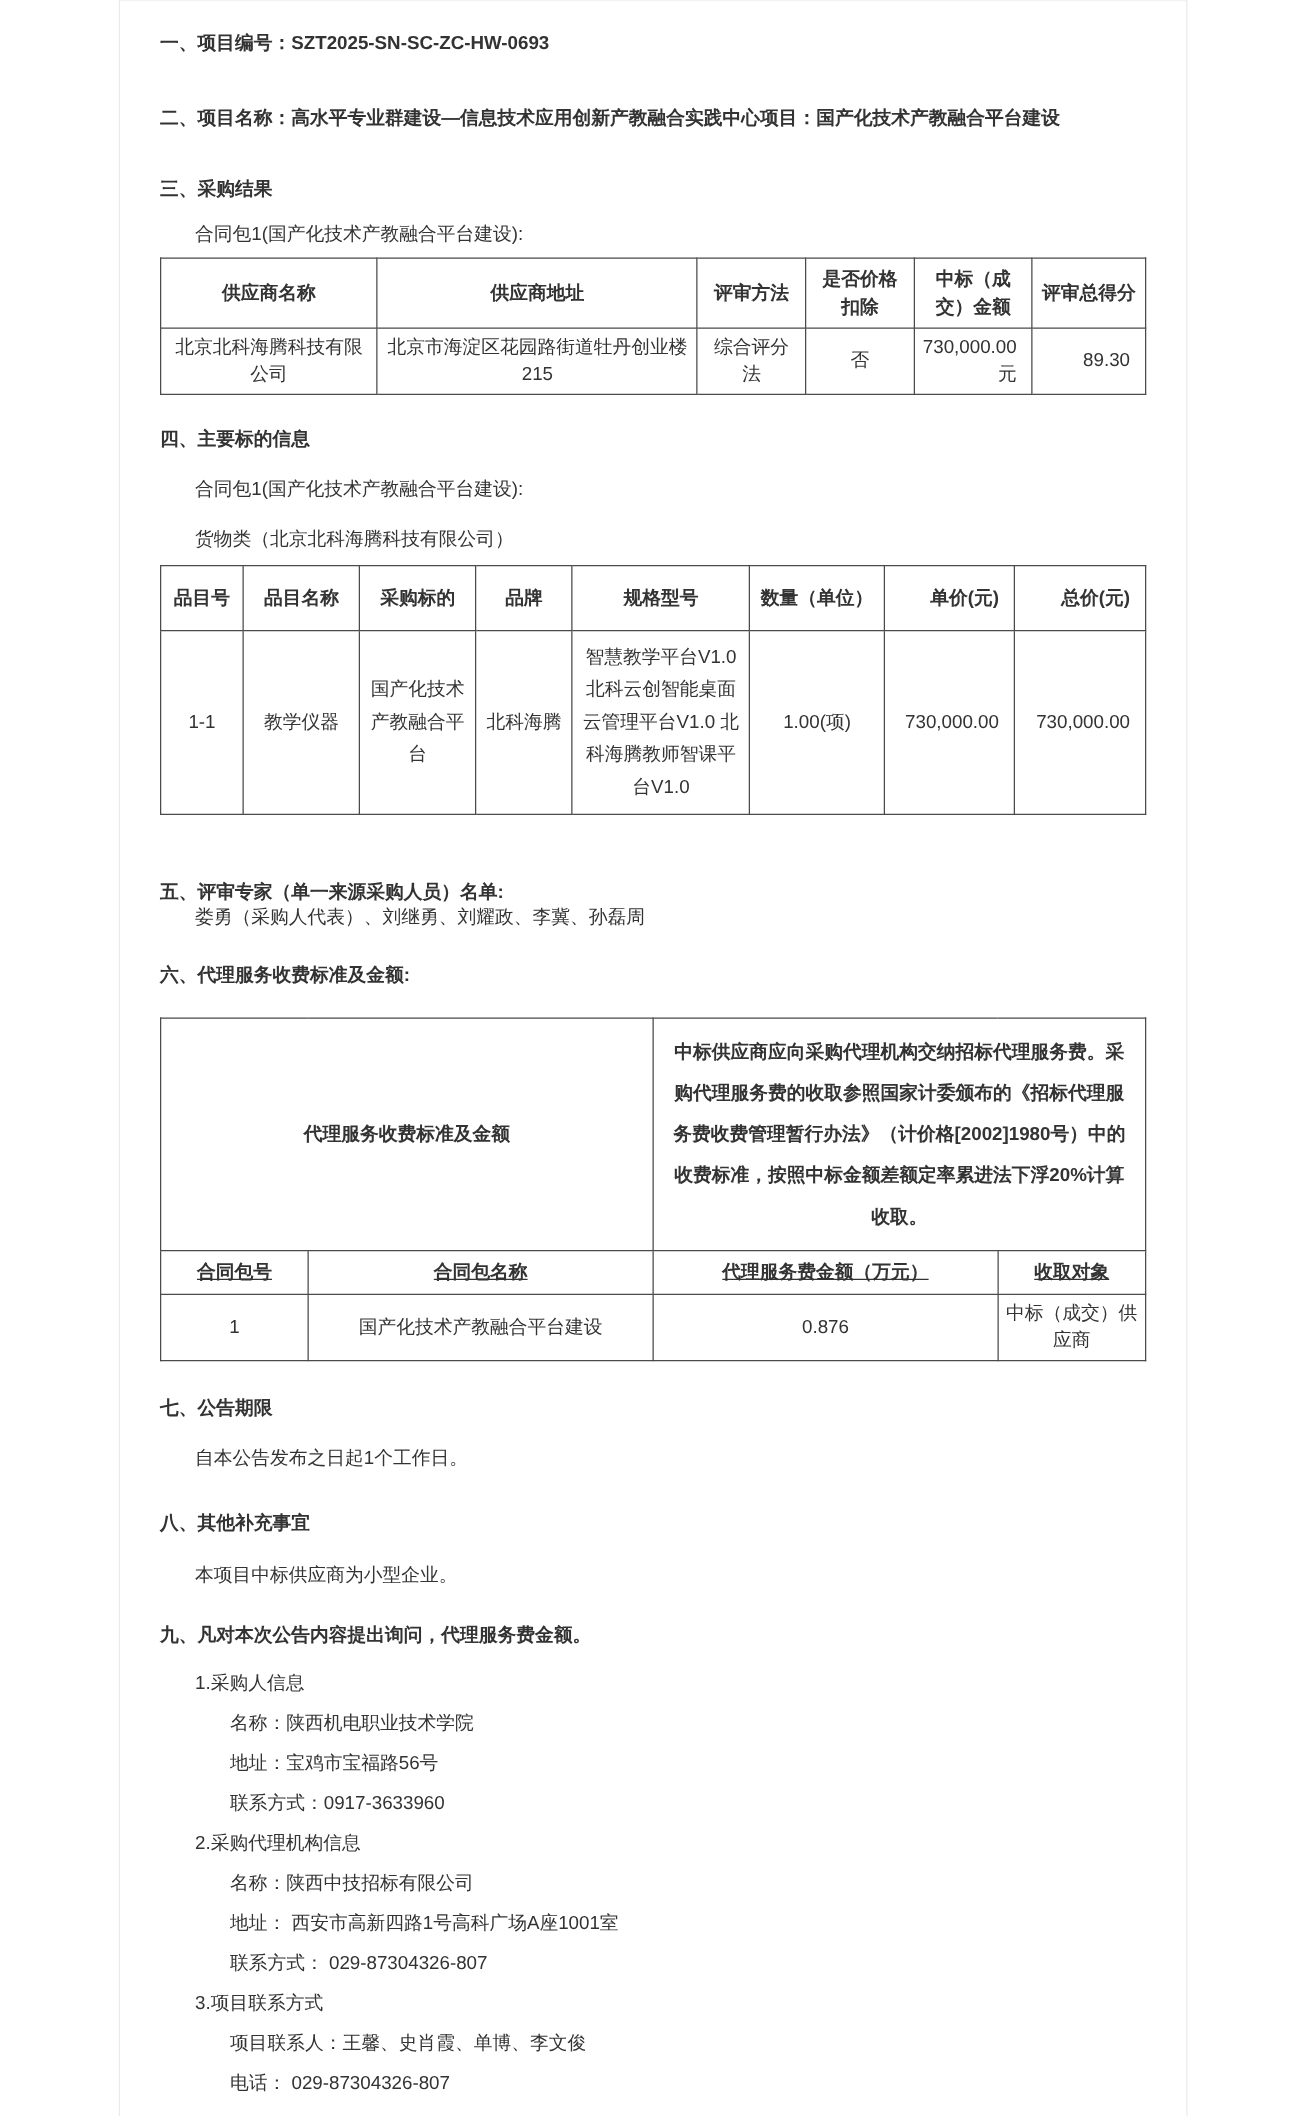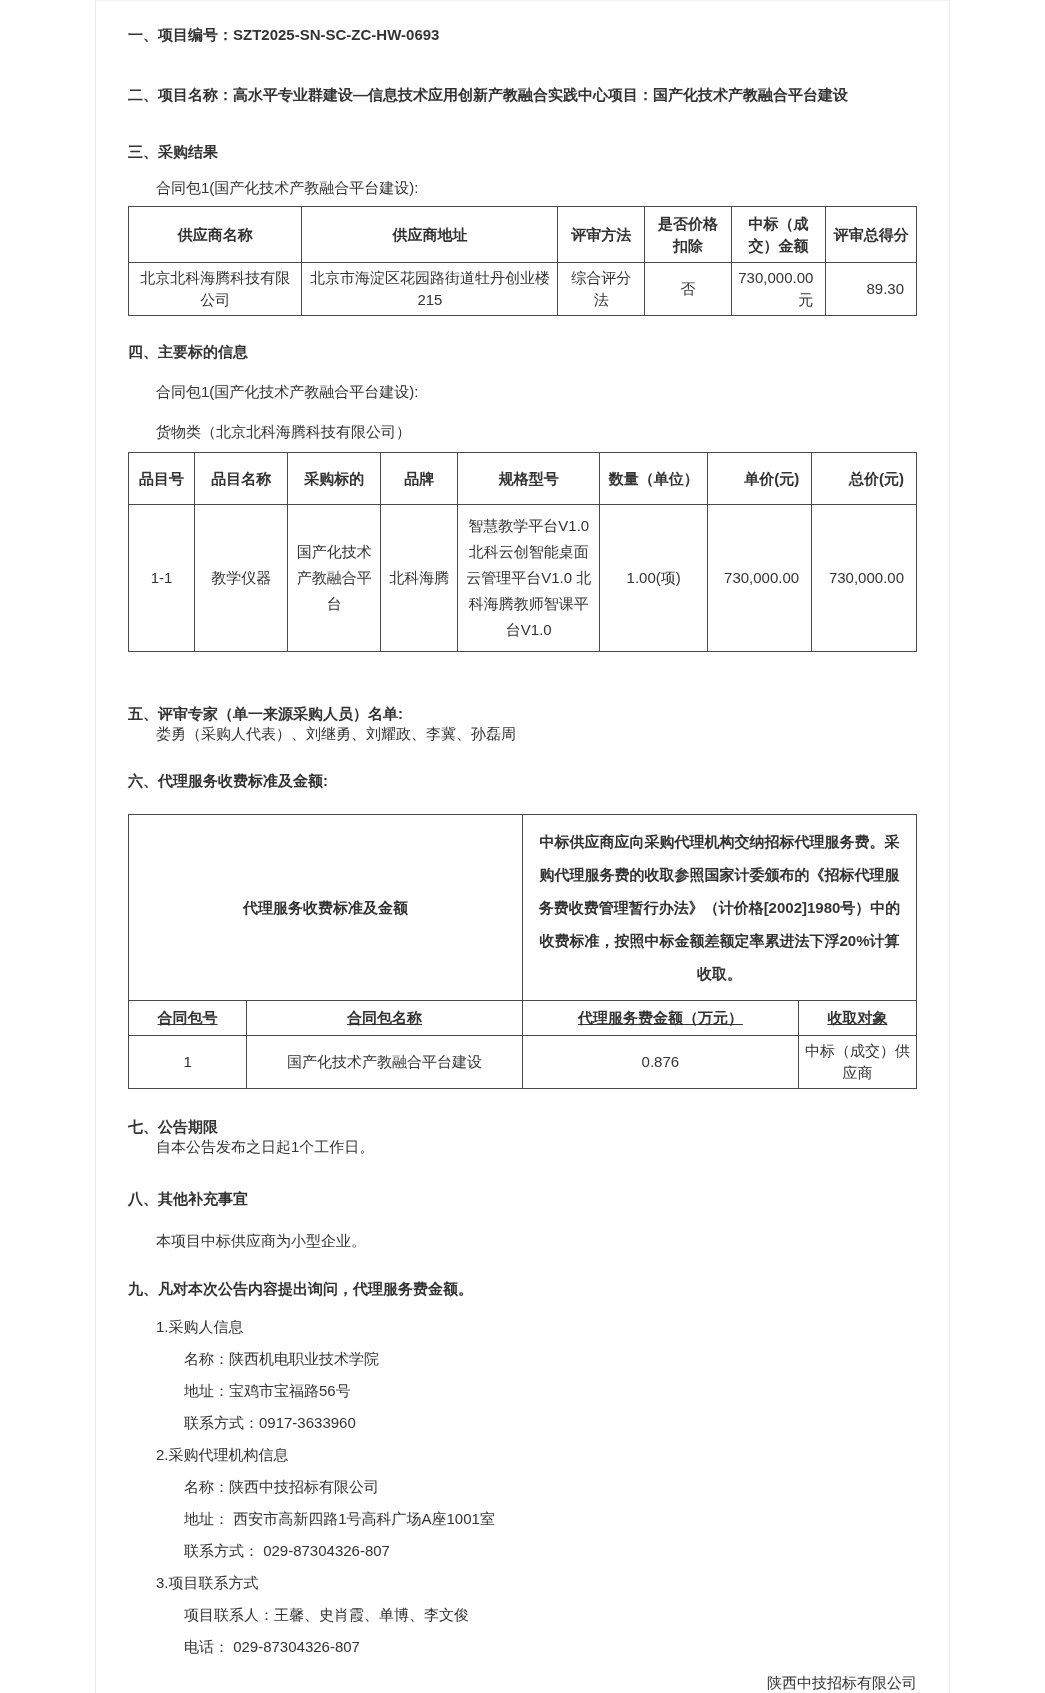--- a/index.html
+++ b/index.html
@@ -164,21 +164,21 @@
       <td>1</td>
       <td>国产化技术产教融合平台建设</td>
       <td>0.876</td>
       <td>中标（成交）供应商</td>
     </tr>
   </tbody>
     </table>
 
   <div class="sec" style="margin-top:28px">七、公告期限</div>
 
-  <div class="indent1" style="">自本公告发布之日起1个工作日。</div>
+  <div class="indent1" style="margin-top:20px">自本公告发布之日起1个工作日。</div>
 
   <div class="sec" style="margin-top:32px">八、其他补充事宜</div>
 
   <div class="indent1" style="margin-top:22px">本项目中标供应商为小型企业。</div>
 
   <div class="sec" style="margin-top:28px">九、凡对本次公告内容提出询问，代理服务费金额。</div>
 
   <div class="indent1" style="margin-top:18px">1.采购人信息</div>
   <div class="indent2" style="margin-top:12px">名称：陕西机电职业技术学院</div>
   <div class="indent2" style="margin-top:12px">地址：宝鸡市宝福路56号</div>

